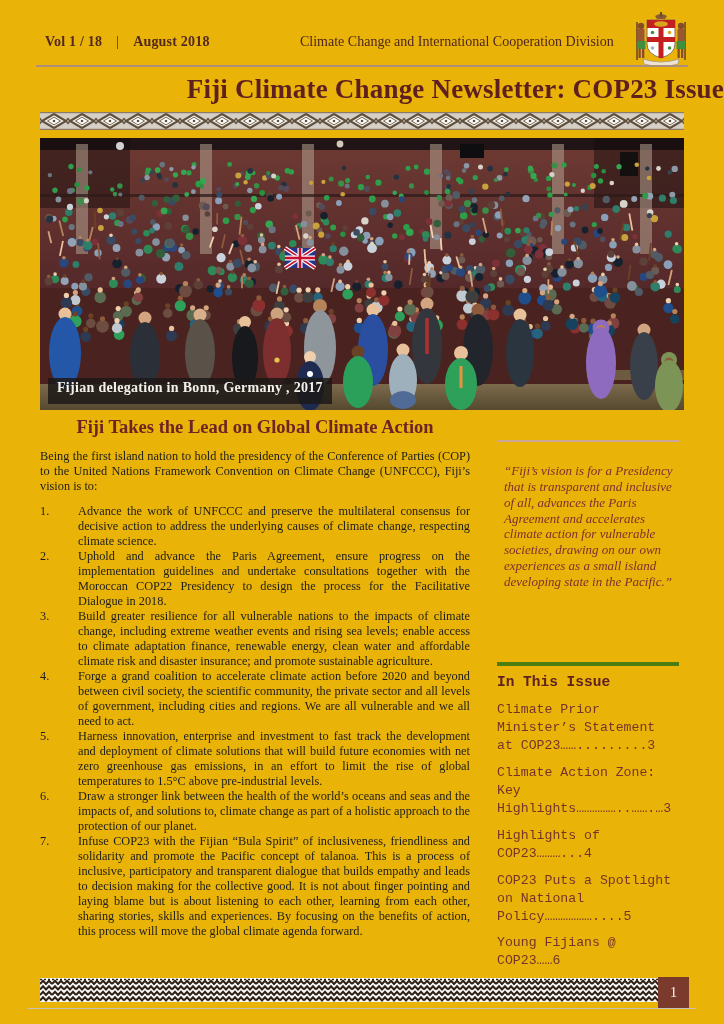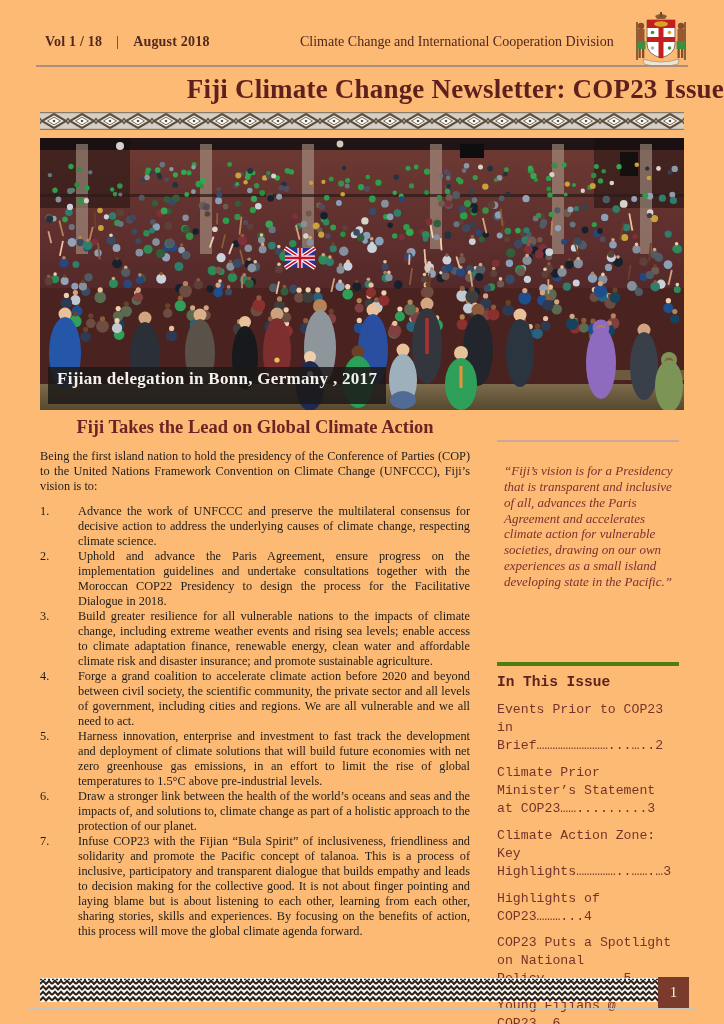--- a/index.html
+++ b/index.html
@@ -1,16 +1,16 @@
 <!DOCTYPE html>
 <html><head>
 <meta charset="utf-8">
 <style>
   html,body{margin:0;padding:0;background:#ffffff;}
-  .page{position:relative;width:724px;height:1024px;background:#fdba74;overflow:hidden;
+  .page{position:relative;width:724px;height:1024px;background:#eab308;overflow:hidden;
         font-family:"Liberation Serif","DejaVu Serif",serif;color:#1d1d1d;}
 
   
   .vol{position:absolute;left:45px;top:34px;font-size:14px;font-weight:bold;color:#53291f;letter-spacing:.2px;}
   .vol .sep{margin:0 14px;font-weight:normal;}
   .division{position:absolute;top:34px;left:300px;width:334px;
             font-size:14px;color:#4f2620;}
   .logo{position:absolute;top:12px;left:631px;width:60px;height:56px;}
   .header-rule{position:absolute;top:65px;left:36px;width:652px;height:2px;background:#ad8d7d;}
 
@@ -18,21 +18,21 @@
   .title{position:absolute;top:74px;left:0;width:724px;margin:0;text-align:right;
          font-size:27px;font-weight:bold;color:#5e1f1f;letter-spacing:.2px;}
 
   
   .masi{position:absolute;top:112px;left:40px;width:644px;height:18px;}
 
   
   .photo{position:absolute;top:138px;left:40px;width:644px;height:272px;background:#4a2320;}
   .photo svg{display:block;}
   .caption{position:absolute;left:8px;bottom:6px;background:rgba(28,25,23,.85);color:#f4f1ea;
-           font-size:17px;font-weight:bold;padding:2px 9px 15px 9px;letter-spacing:.3px;}
+           font-size:14px;font-weight:bold;padding:2px 9px 8px 9px;letter-spacing:.3px;}
 
   
   .article-heading{position:absolute;top:417px;left:40px;width:430px;margin:0;text-align:center;
                    font-size:18.5px;font-weight:bold;color:#6d2424;}
   .body-col{position:absolute;top:449px;left:40px;width:430px;font-size:12.3px;line-height:1.22;
             text-align:justify;}
   .intro{margin:0 0 10px 0;}
   .oli{display:flex;}
   .oli .num{flex:none;width:38px;}
   .oli .txt{flex:1;text-align:justify;}
@@ -1053,21 +1053,20 @@
         <div class="num">7.</div>
         <div class="txt">Infuse COP23 with the Fijian “Bula Spirit” of inclusiveness, friendliness and solidarity and promote the Pacific concept of talanoa. This is a process of inclusive, participatory and transparent dialogue that builds empathy and leads to decision making for the collective good. It is not about finger pointing and laying blame but is about listening to each other, learning from each other, sharing stories, skills and experiences. By focusing on the benefits of action, this process will move the global climate agenda forward.</div>
       </div>
   </div>
 
   <div class="quote-block">
     <p class="quote">“Fiji’s vision is for a Presidency that is transparent and inclusive of all, advances the Paris Agreement and accelerates climate action for vulnerable societies, drawing on our own experiences as a small island developing state in the Pacific.”</p>
   </div>
   <div class="issue-block">
     <h3 class="issue-heading">In This Issue</h3>
-    <p class="toc-item">Events Prior to COP23 in Brief………………………...…..2</p>
     <p class="toc-item">Climate Prior Minister’s Statement at COP23…….........3</p>
     <p class="toc-item">Climate Action Zone: Key Highlights……………..…….…3</p>
     <p class="toc-item">Highlights of COP23………...4</p>
     <p class="toc-item">COP23 Puts a Spotlight on National Policy………………....5</p>
     <p class="toc-item">Young Fijians @ COP23……6</p>
   </div>
 
   <div class="footer-band">
     <svg width="618" height="24" viewBox="0 0 618 24">
       <defs>

